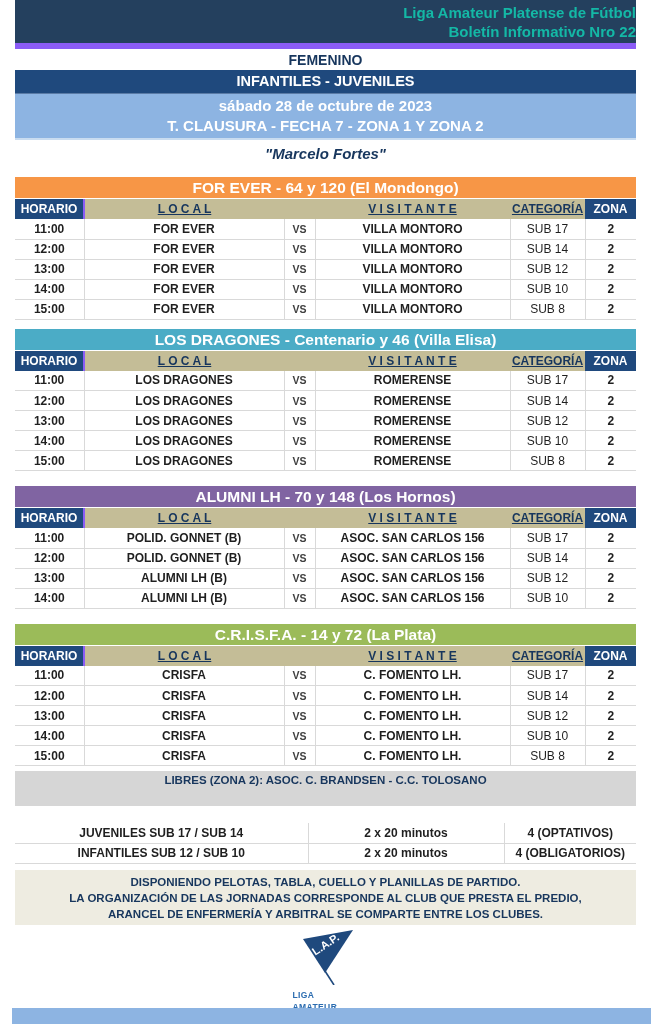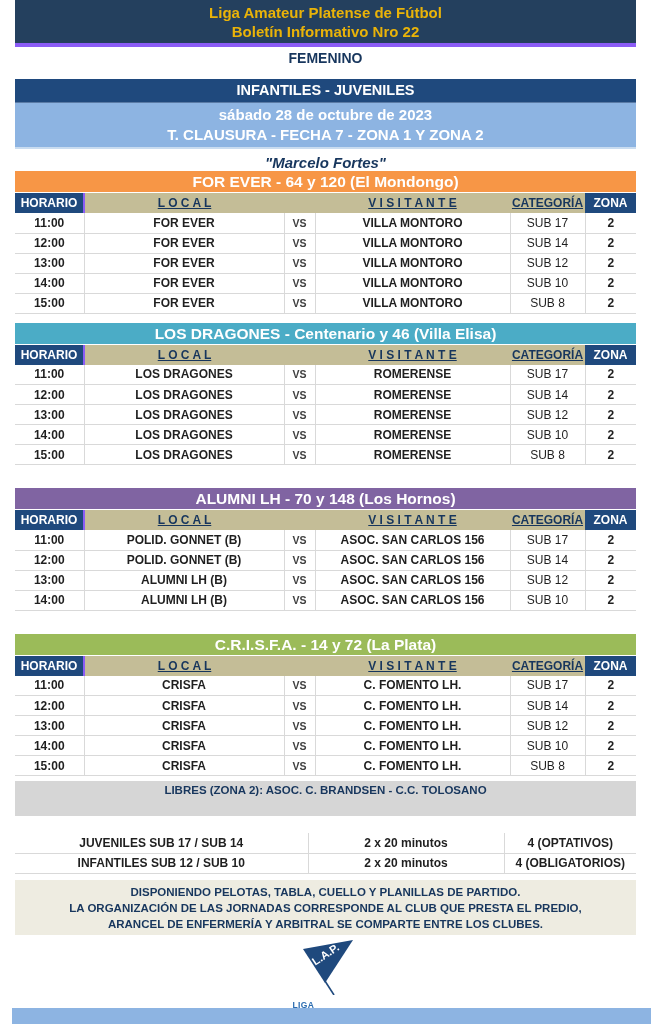--- a/index.html
+++ b/index.html
@@ -5,46 +5,46 @@
   * { margin:0; padding:0; box-sizing:border-box; }
   html,body { background:#ffffff; }
   body {
     width:651px; height:1024px; position:relative; overflow:hidden;
     font-family:"Liberation Sans", sans-serif; color:#1f1f1f;
   }
   .content { margin-left:15px; width:621px; }
 
   
   .banner-top {
-    background:#24405E; color:#eab308; text-align:center; font-weight:bold;
+    background:#24405E; color:#14b8a6; text-align:right; font-weight:bold;
     font-size:15px; line-height:19px; padding:3px 0 2px;
-    border-bottom:4px solid #8b5cf6;
+    border-bottom:6px solid #8b5cf6;
   }
   .femenino {
     text-align:center; color:#17365D; font-weight:bold; font-size:14px;
-    padding:3px 0 2px; height:32px;
+    padding:3px 0 2px; height:21px;
   }
   .banner-inf {
     background:#1F497D; color:#fff; font-weight:bold; font-size:14.5px;
     text-align:center; height:24px; line-height:22px; border-bottom:1px solid #5A7BA6;
   }
   .banner-date {
     background:#8DB4E2; color:#fff; font-weight:bold; font-size:15px;
     text-align:center; line-height:19.5px; padding:2px 0 3px;
     border-bottom:2px solid #C9DCF0;
   }
   .referee {
     text-align:center; color:#17365D; font-weight:bold; font-style:italic;
     font-size:15px; padding-top:5px; height:22px;
   }
 
   
   .venue { margin-top:9px; }
-  .venue.first { margin-top:0; }
-  .venue.small-gap { margin-top:23px; }
+  .venue.first { margin-top:15px; }
+  .venue.small-gap { margin-top:15px; }
   .venue-header {
     height:22px; line-height:22px; text-align:center; color:#fff;
     font-weight:bold; font-size:15.5px; border-bottom:1px solid #fff;
   }
   .vh-orange { background:#F79646; }
   .vh-teal   { background:#4BACC6; }
   .vh-purple { background:#8064A2; }
   .vh-green  { background:#9BBB59; }
 
   table { width:621px; border-collapse:collapse; table-layout:fixed; }

